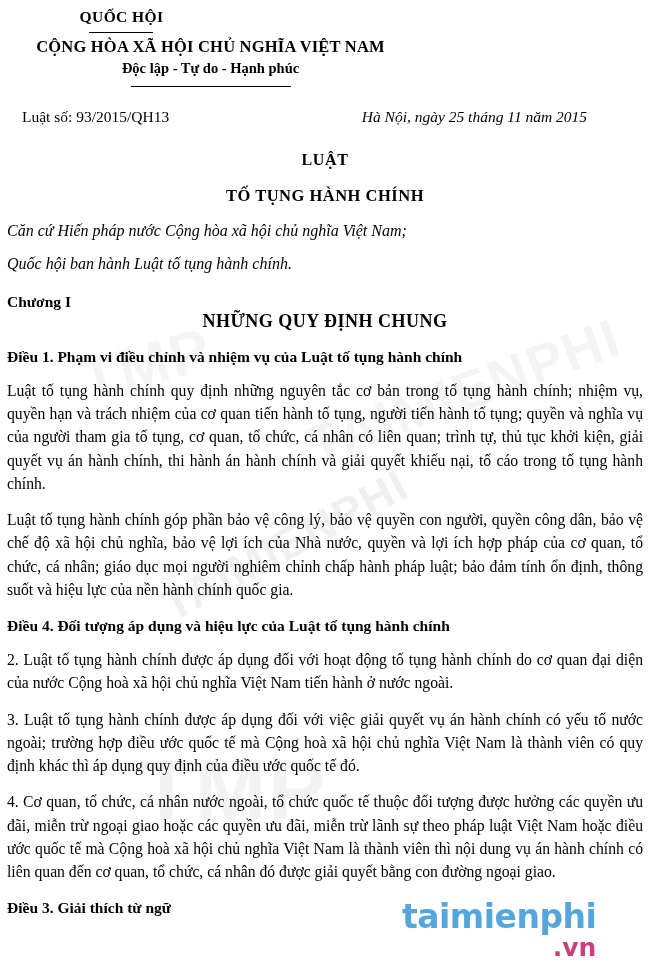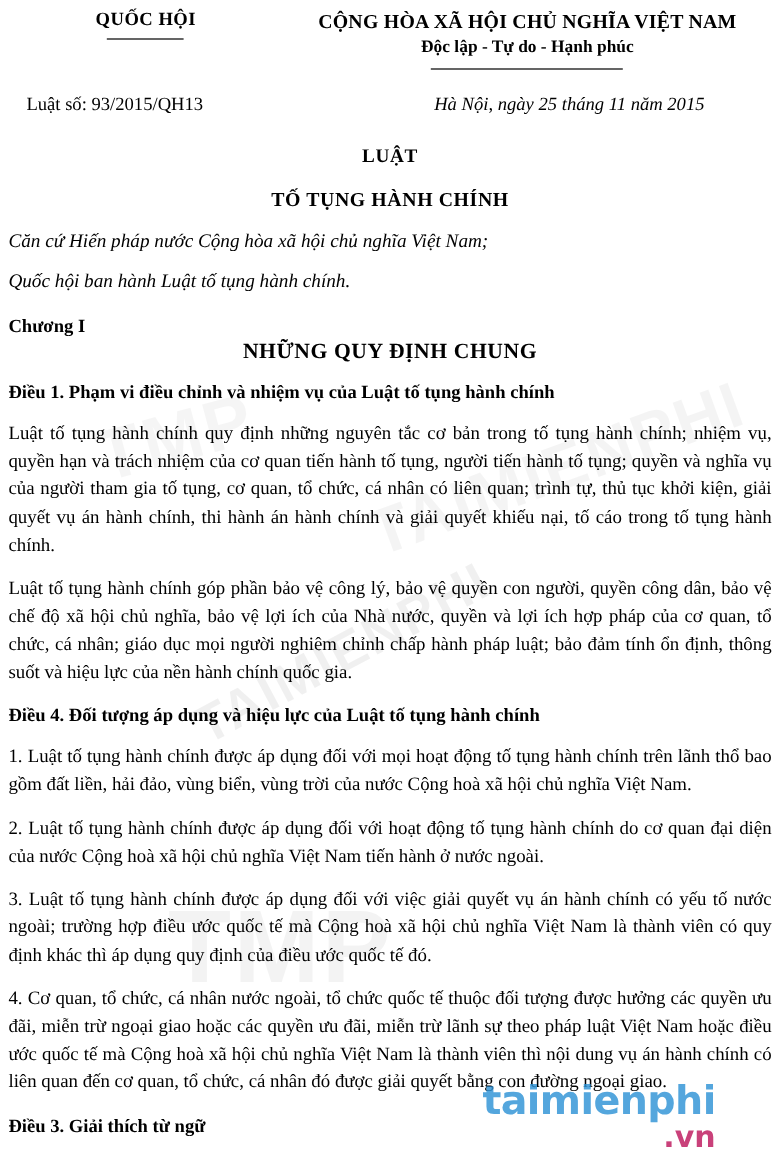--- a/index.html
+++ b/index.html
@@ -95,20 +95,21 @@
     position: relative;
     z-index: 3;
     padding: 0 7px;
   }
 
   
   .doc-header {
     display: flex;
     width: 100%;
     margin-top: 4px;
+    flex-direction: column;
   }
   .hdr-left {
     width: 36%;
     text-align: center;
     padding-top: 4px;
   }
   .hdr-right {
     width: 64%;
     text-align: center;
     padding-top: 4px;
@@ -249,21 +250,20 @@
     <div class="preamble second">Quốc hội ban hành Luật tố tụng hành chính.</div>
 
     <div class="chapter-label">Chương I</div>
     <div class="chapter-title">NHỮNG QUY ĐỊNH CHUNG</div>
 
     <div class="article-head">Điều 1. Phạm vi điều chỉnh và nhiệm vụ của Luật tố tụng hành chính</div>
     <p class="para">Luật tố tụng hành chính quy định những nguyên tắc cơ bản trong tố tụng hành chính; nhiệm vụ, quyền hạn và trách nhiệm của cơ quan tiến hành tố tụng, người tiến hành tố tụng; quyền và nghĩa vụ của người tham gia tố tụng, cơ quan, tổ chức, cá nhân có liên quan; trình tự, thủ tục khởi kiện, giải quyết vụ án hành chính, thi hành án hành chính và giải quyết khiếu nại, tố cáo trong tố tụng hành chính.</p>
     <p class="para">Luật tố tụng hành chính góp phần bảo vệ công lý, bảo vệ quyền con người, quyền công dân, bảo vệ chế độ xã hội chủ nghĩa, bảo vệ lợi ích của Nhà nước, quyền và lợi ích hợp pháp của cơ quan, tổ chức, cá nhân; giáo dục mọi người nghiêm chỉnh chấp hành pháp luật; bảo đảm tính ổn định, thông suốt và hiệu lực của nền hành chính quốc gia.</p>
 
     <div class="article-head">Điều 4. Đối tượng áp dụng và hiệu lực của Luật tố tụng hành chính</div>
-    <p class="para">1. Luật tố tụng hành chính được áp dụng đối với mọi hoạt động tố tụng hành chính trên lãnh thổ bao gồm đất liền, hải đảo, vùng biển, vùng trời của nước Cộng hoà xã hội chủ nghĩa Việt Nam.</p>
     <p class="para">2. Luật tố tụng hành chính được áp dụng đối với hoạt động tố tụng hành chính do cơ quan đại diện của nước Cộng hoà xã hội chủ nghĩa Việt Nam tiến hành ở nước ngoài.</p>
     <p class="para">3. Luật tố tụng hành chính được áp dụng đối với việc giải quyết vụ án hành chính có yếu tố nước ngoài; trường hợp điều ước quốc tế mà Cộng hoà xã hội chủ nghĩa Việt Nam là thành viên có quy định khác thì áp dụng quy định của điều ước quốc tế đó.</p>
     <p class="para">4. Cơ quan, tổ chức, cá nhân nước ngoài, tổ chức quốc tế thuộc đối tượng được hưởng các quyền ưu đãi, miễn trừ ngoại giao hoặc các quyền ưu đãi, miễn trừ lãnh sự theo pháp luật Việt Nam hoặc điều ước quốc tế mà Cộng hoà xã hội chủ nghĩa Việt Nam là thành viên thì nội dung vụ án hành chính có liên quan đến cơ quan, tổ chức, cá nhân đó được giải quyết bằng con đường ngoại giao.</p>
 
     <div class="article-head">Điều 3. Giải thích từ ngữ</div>
 
   </div>
 
   <div class="logo-wm">
     <span class="lw-main">taimienphi</span>

